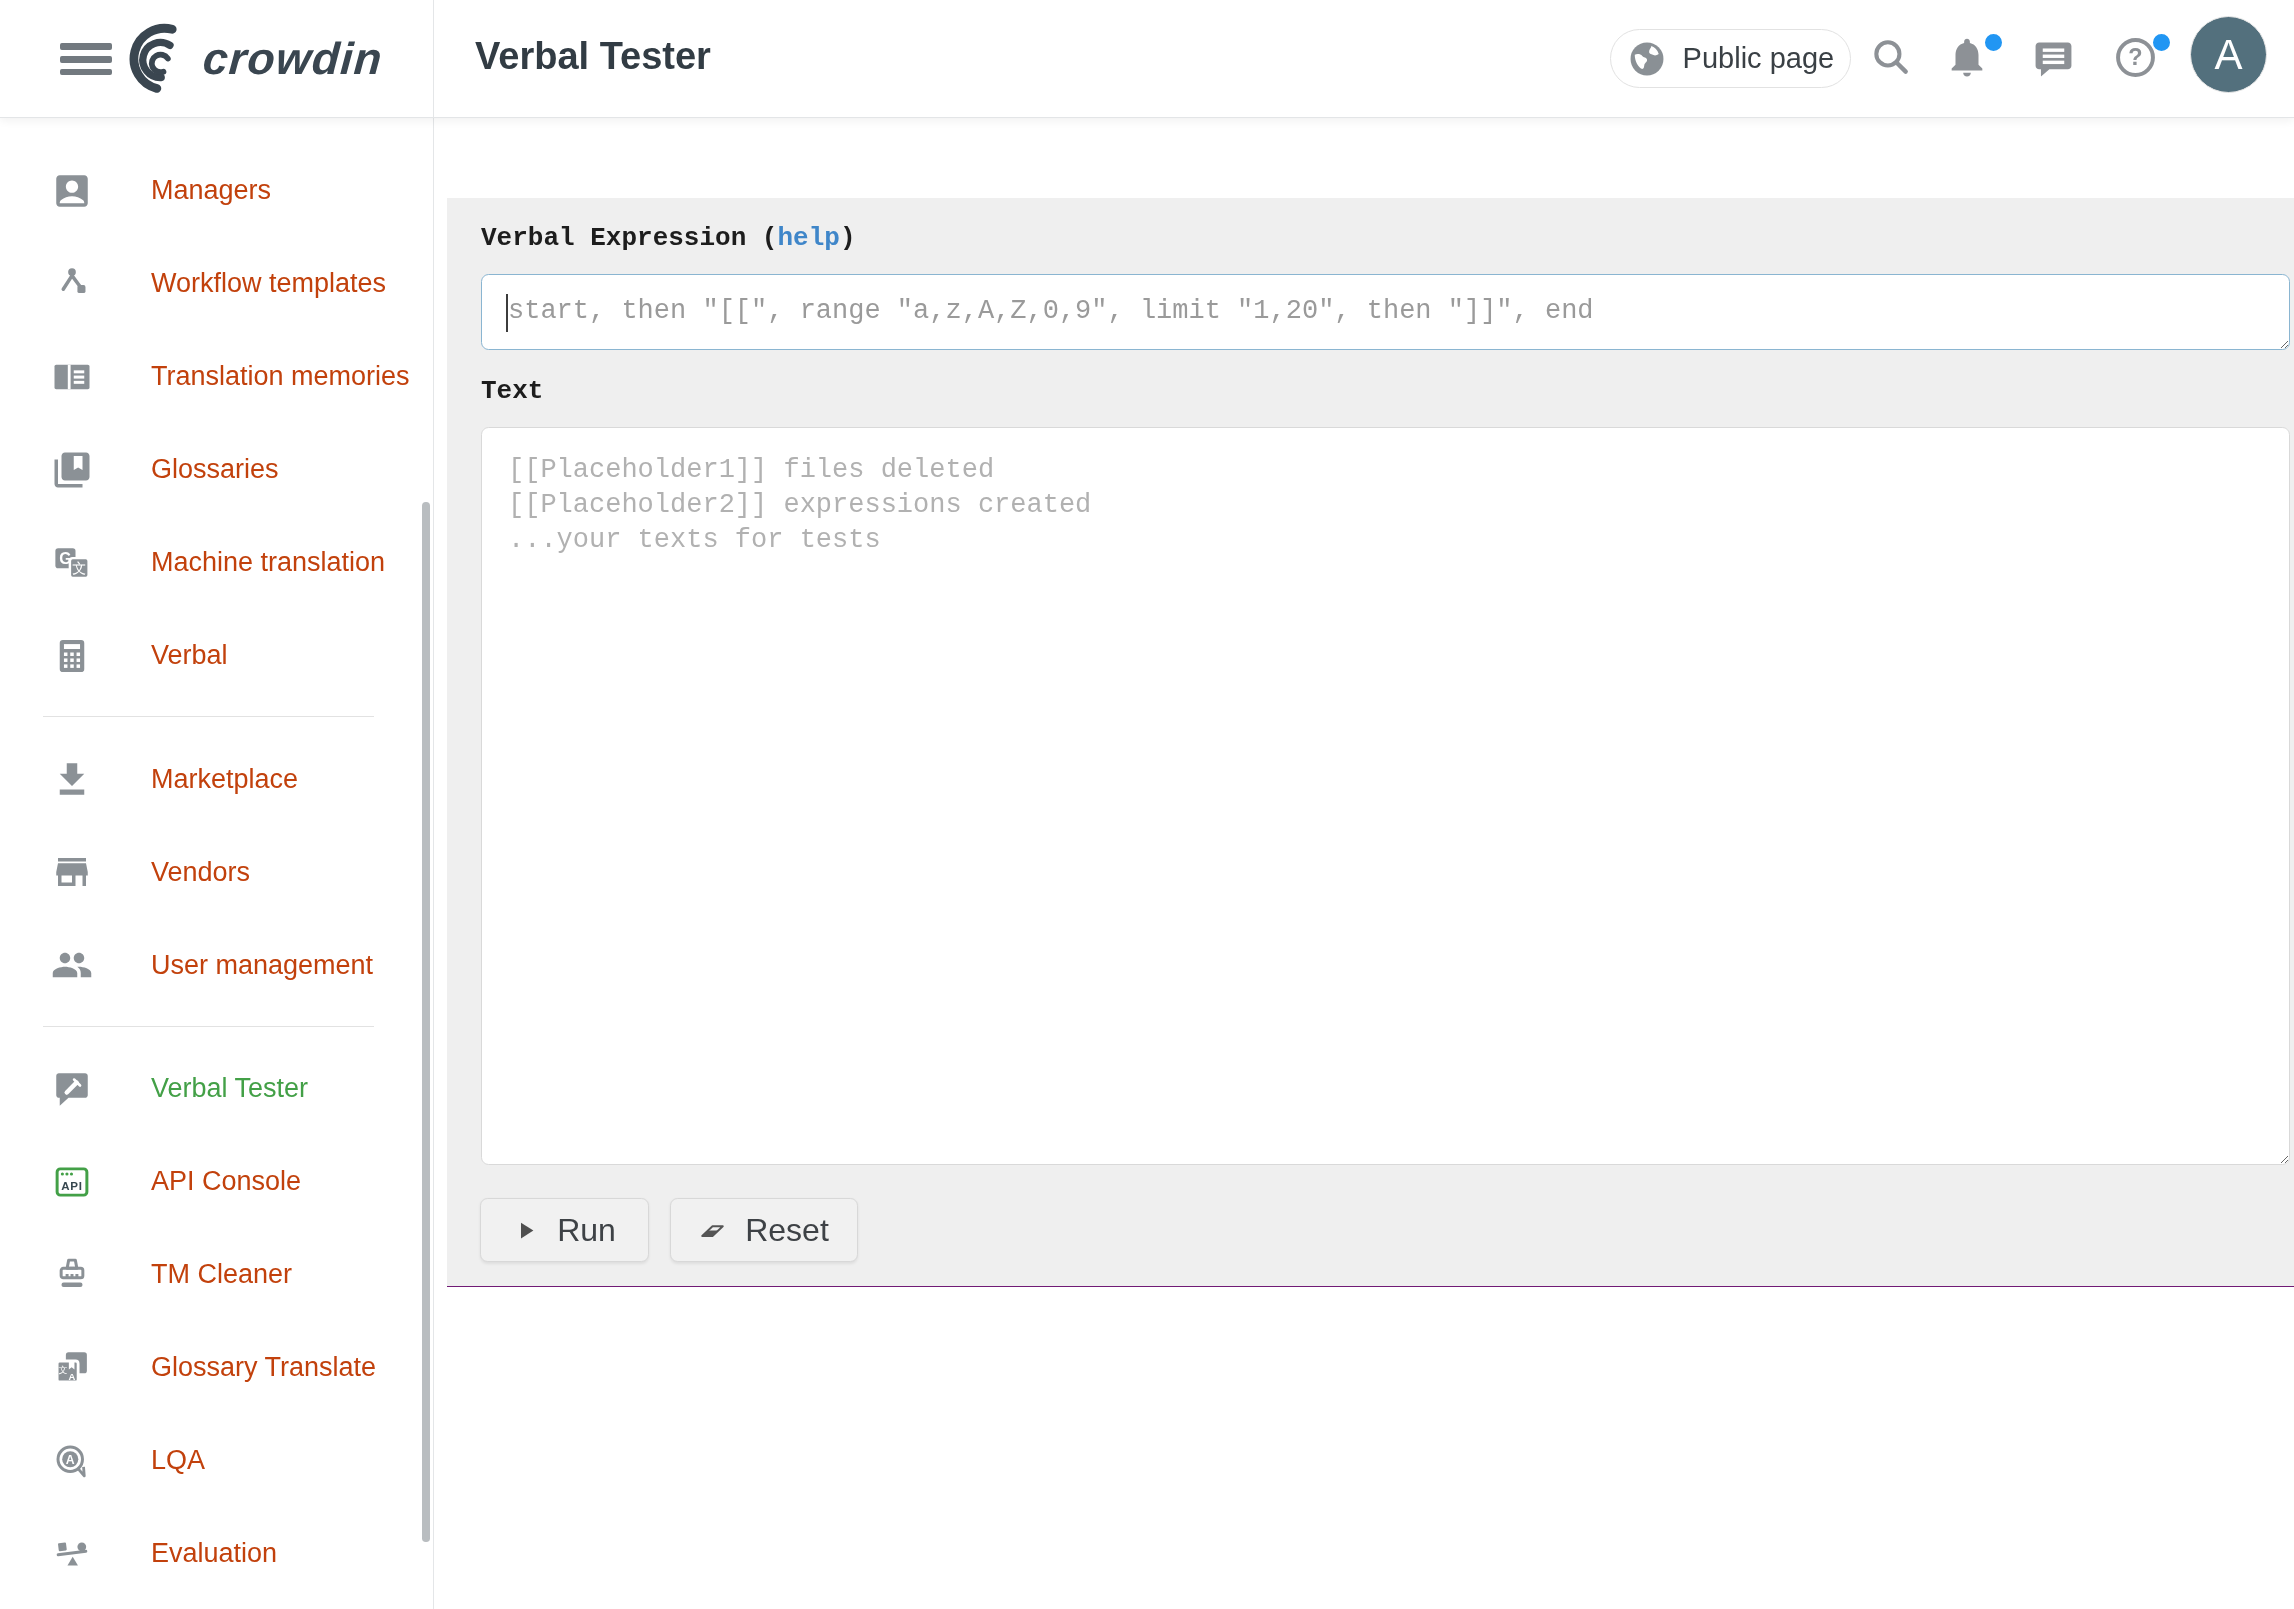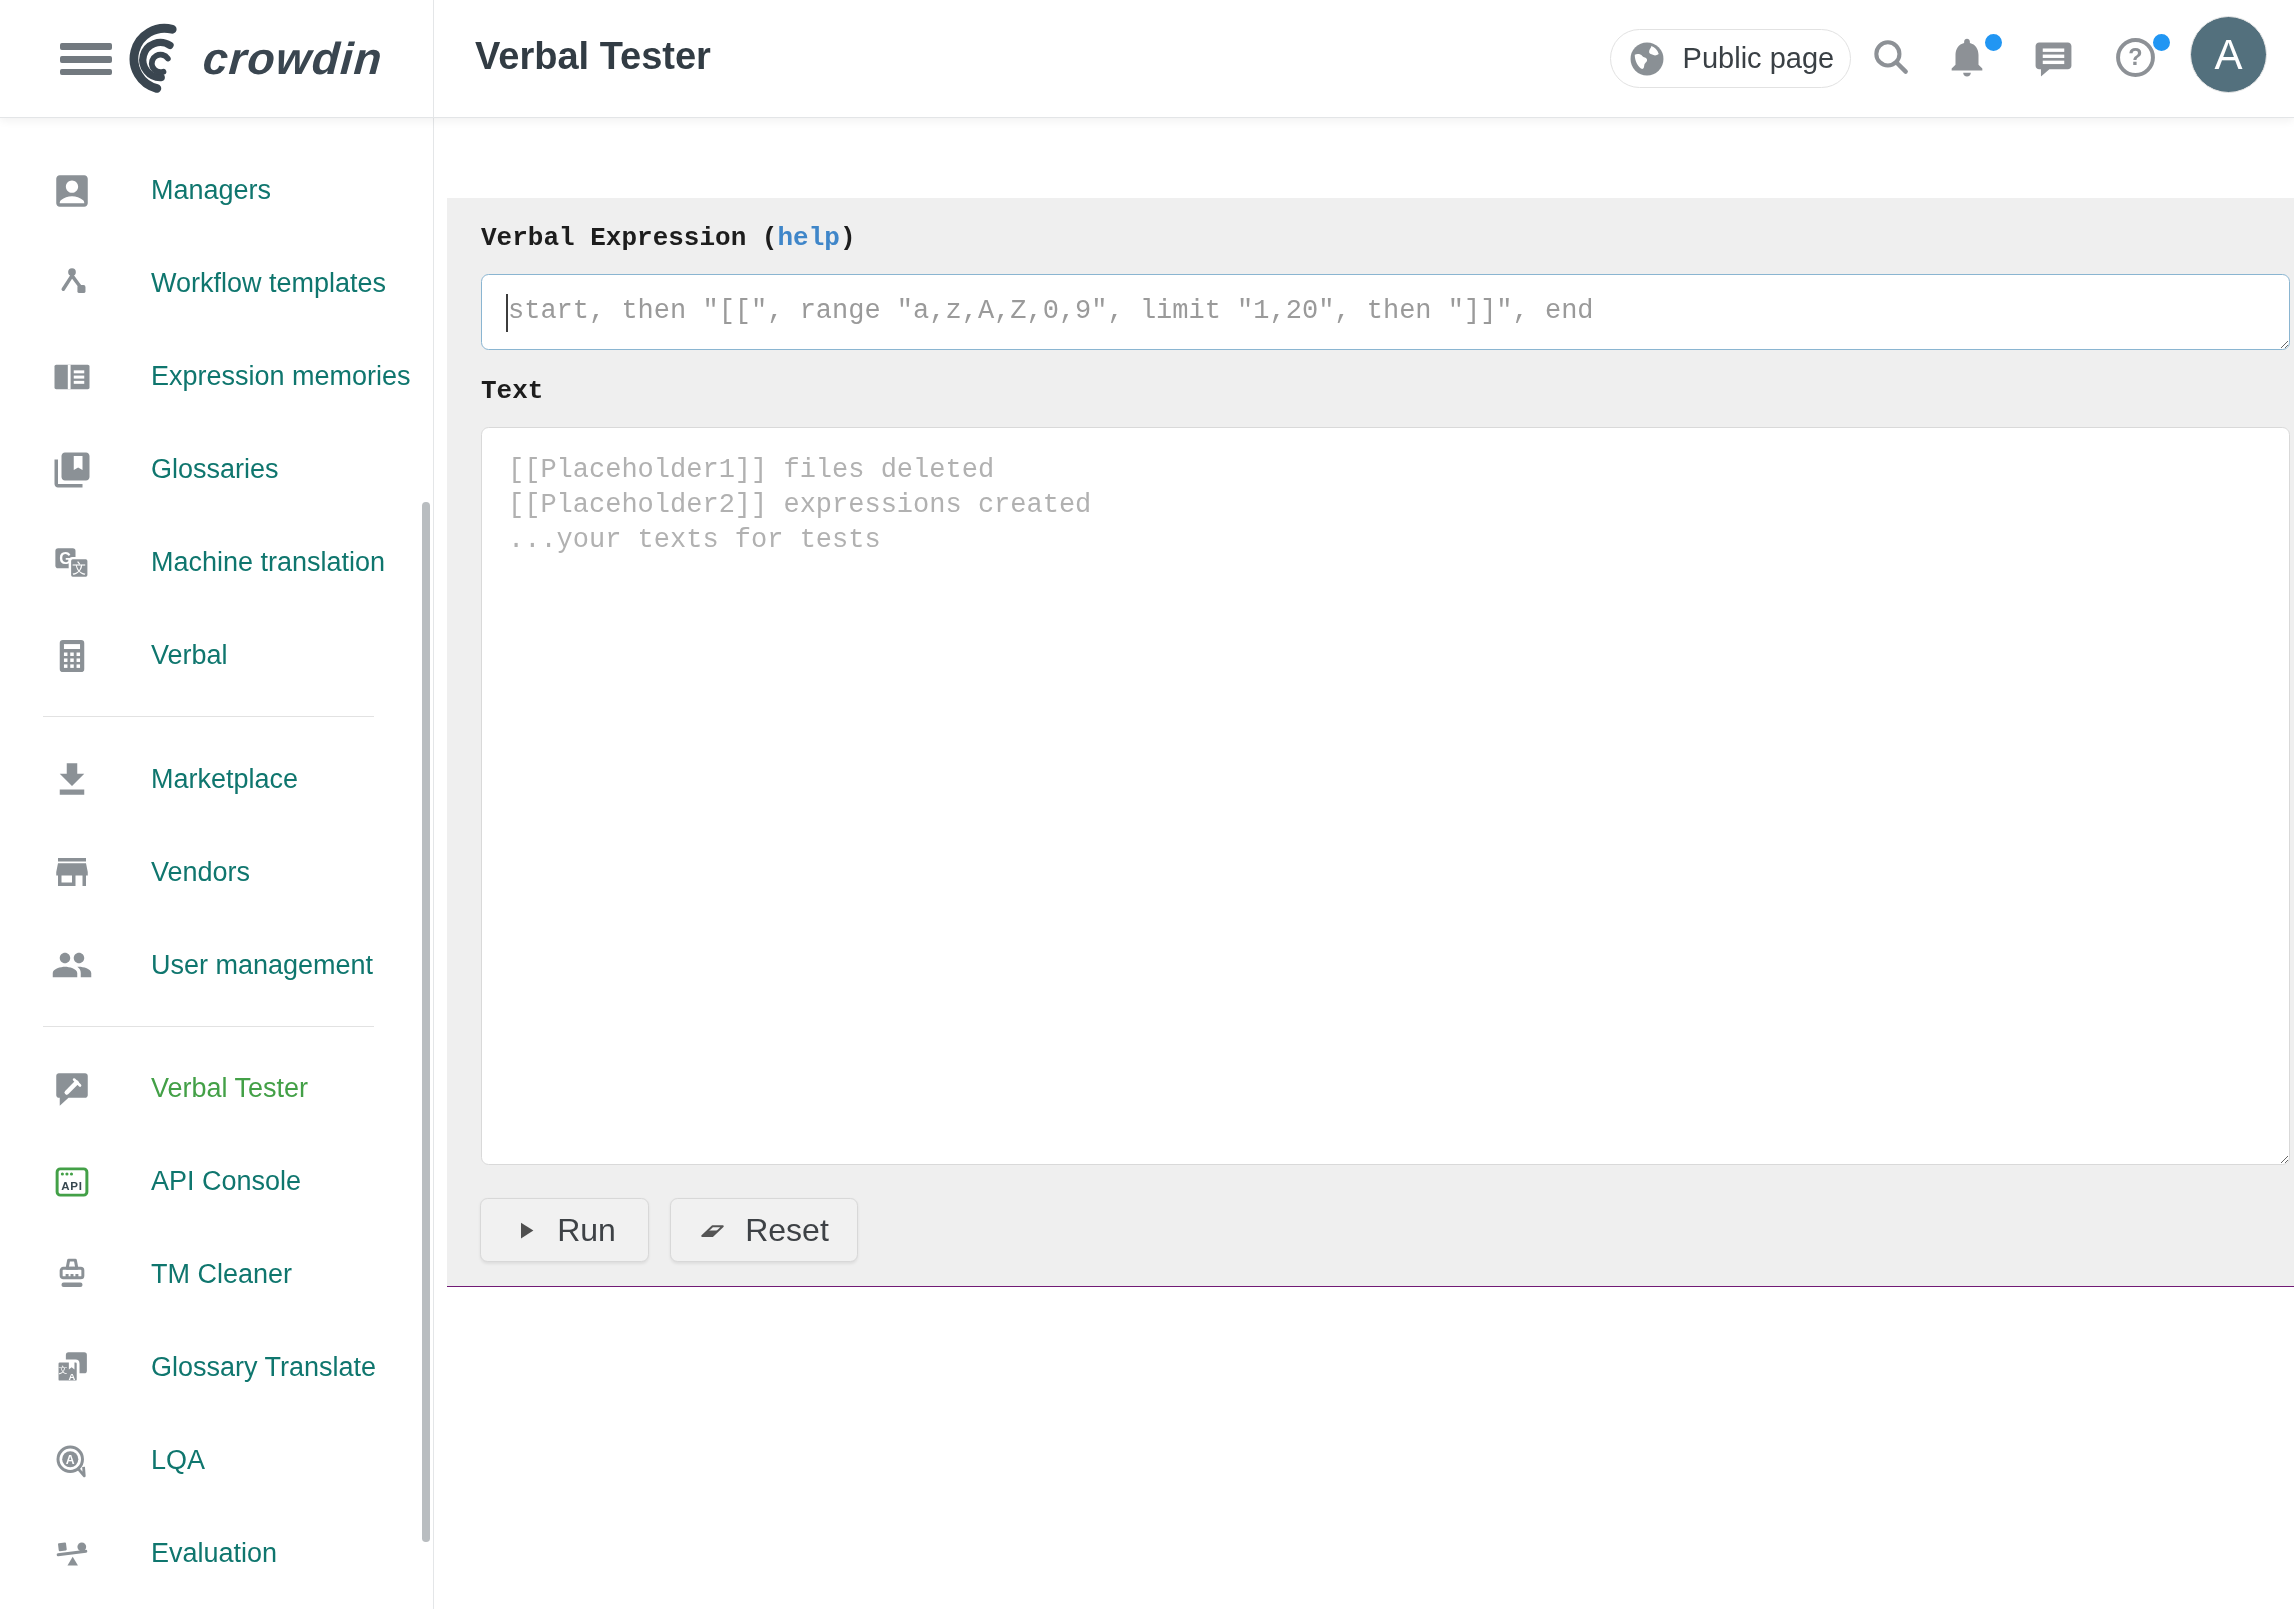--- a/index.html
+++ b/index.html
@@ -28,21 +28,21 @@
   .avatar { position:absolute; left:2190px; top:16.3px; width:77px; height:77px; border-radius:50%;
     background:#53707d; color:#fff; font-size:42px; font-weight:300; display:flex;
     align-items:center; justify-content:center; cursor:pointer; border:1.9px solid #e8e8e8; }
 
   
   .sidebar { position:absolute; left:0; top:118px; width:434px; height:1492px; background:#fff;
     border-right:1px solid #e4e6e8; z-index:10; }
   .nav { position:absolute; left:0; top:26px; width:433px; }
   .nav-item { height:93px; display:flex; align-items:center; padding-left:51px; cursor:pointer; }
   .nav-icon { width:42px; height:42px; flex:0 0 42px; }
-  .nav-label { font-size:27px; color:#0f766e; margin-left:58px; }
+  .nav-label { font-size:27px; color:#c2410c; margin-left:58px; }
   .nav-item.active .nav-label { color:#43a047; }
   .nav-divider { height:1px; background:#e2e2e2; margin:14.3px 59px 15.3px 43px; }
   .sb-thumb { position:absolute; left:422px; top:384px; width:7.6px; height:1040px;
     background:#b9bdc0; border-radius:3.8px; cursor:pointer; }
 
   
   .panel { position:absolute; left:434px; top:198px; width:1860px; height:1089px;
     background:#efefef; border-bottom:1px solid #701a75;margin-left:13px; }
   .field-label { position:absolute; left:34px; font-family:"Liberation Mono", monospace;
     font-weight:700; font-size:26px; color:#1d1d1d; }
@@ -147,21 +147,21 @@
     </div>
 
     <div class="nav-item">
       <svg class="nav-icon" viewBox="0 0 24 24">
         <path fill="#8b9196" d="M21 5H3c-.6 0-1 .4-1 1v12c0 .6.4 1 1 1h18c.6 0 1-.4 1-1V6c0-.6-.4-1-1-1z"></path>
         <rect x="9.6" y="5" width="1.6" height="14" fill="#fff"></rect>
         <rect x="13" y="8.2" width="6" height="1.7" fill="#fff"></rect>
         <rect x="13" y="11.2" width="6" height="1.7" fill="#fff"></rect>
         <rect x="13" y="14.2" width="6" height="1.7" fill="#fff"></rect>
       </svg>
-      <span class="nav-label">Expression memories</span>
+      <span class="nav-label">Translation memories</span>
     </div>
 
     <div class="nav-item">
       <svg class="nav-icon" viewBox="0 0 24 24">
         <path fill="#8b9196" d="M4 6H2v14c0 1.1.9 2 2 2h14v-2H4V6zm16-4H8c-1.1 0-2 .9-2 2v12c0 1.1.9 2 2 2h12c1.1 0 2-.9 2-2V4c0-1.1-.9-2-2-2zm-2 10l-2.5-1.5L13 12V4h5v8z"></path>
       </svg>
       <span class="nav-label">Glossaries</span>
     </div>
 
     <div class="nav-item">

